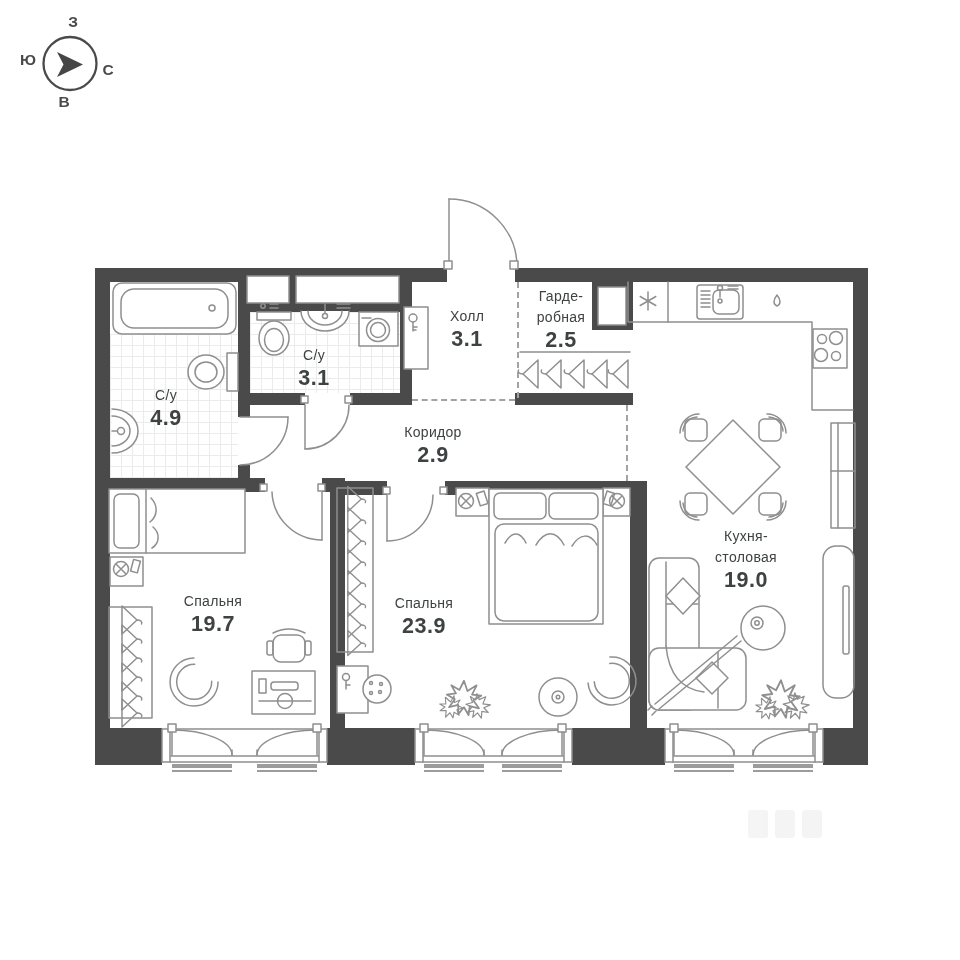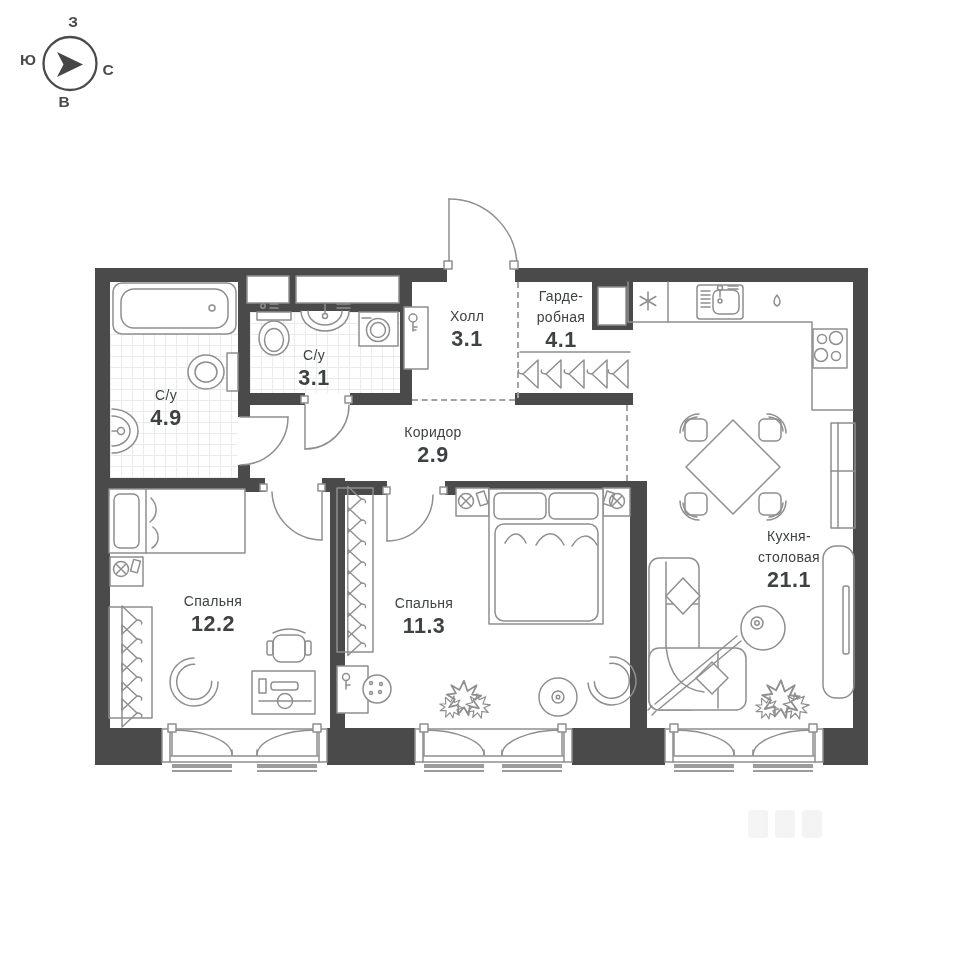--- a/index.html
+++ b/index.html
@@ -400,38 +400,38 @@
     <div class="rname">С/у</div>
     <div class="rarea">3.1</div>
   </div>
   <div class="room-label" style="left:467px;top:329px">
     <div class="rname">Холл</div>
     <div class="rarea">3.1</div>
   </div>
   <div class="room-label" style="left:561px;top:319px">
     <div class="rname">Гарде-</div>
     <div class="rname">робная</div>
-    <div class="rarea">4.1</div>
+    <div class="rarea">2.5</div>
   </div>
   <div class="room-label" style="left:433px;top:445px">
     <div class="rname">Коридор</div>
     <div class="rarea">2.9</div>
   </div>
   <div class="room-label" style="left:213px;top:614px">
     <div class="rname">Спальня</div>
-    <div class="rarea">12.2</div>
+    <div class="rarea">19.7</div>
   </div>
   <div class="room-label" style="left:424px;top:616px">
     <div class="rname">Спальня</div>
-    <div class="rarea">11.3</div>
-  </div>
-  <div class="room-label" style="left:789px;top:559px">
+    <div class="rarea">23.9</div>
+  </div>
+  <div class="room-label" style="left:746px;top:559px">
     <div class="rname">Кухня-</div>
     <div class="rname">столовая</div>
-    <div class="rarea">21.1</div>
+    <div class="rarea">19.0</div>
   </div>
 
   <div class="watermark">
     <div></div>
       <div></div>
       <div></div>
   </div>
 
 </div>
 

